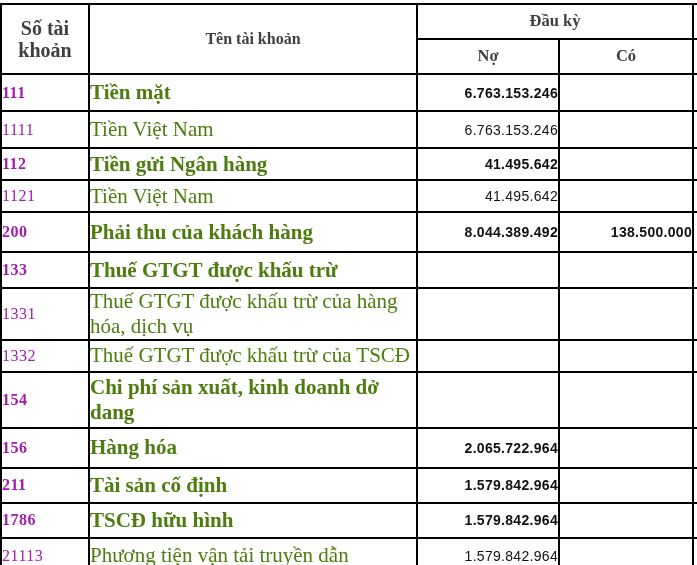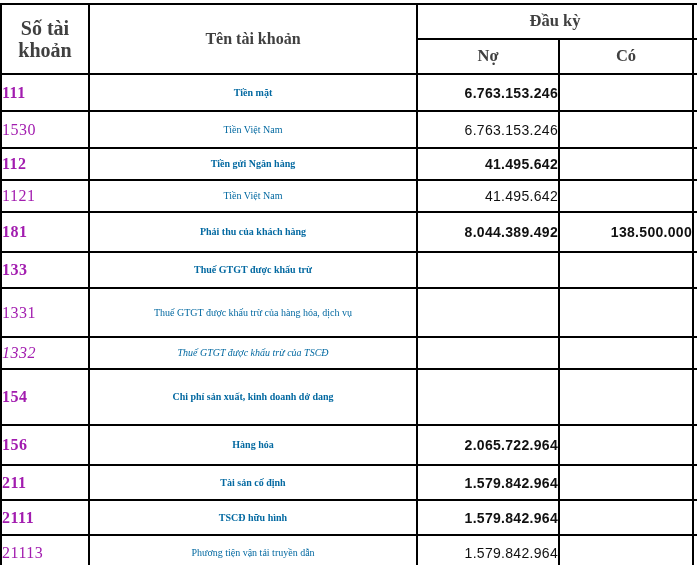--- a/index.html
+++ b/index.html
@@ -45,25 +45,25 @@
   th.name-head    { font-size: 16px; }
 
   td.account-cell {
     color: #a21caf;
     font-size: 16px;
     padding-left: 2px;
     text-align: left;
     letter-spacing: 0.5px;
   }
   td.name-cell {
-    color: #0369a1;
-    font-size: 10px;
+    color: #4d7c0f;
+    font-size: 21px;
     padding-left: 5px;
     padding-right: 4px;
-    text-align: center;
+    text-align: left;
     line-height: 1.18;
   }
   td.amount-cell {
     font-family: "Liberation Sans", "DejaVu Sans", sans-serif;
     font-size: 14px;
     color: #111111;
     text-align: right;
     padding-right: 8px;
     letter-spacing: 0.3px;
   }
@@ -76,21 +76,21 @@
     border-right: none;
   }
   
   tbody tr:nth-child(1)  { height: 37px; }  
   tbody tr:nth-child(2)  { height: 37px; }  
   tbody tr:nth-child(3)  { height: 32px; }  
   tbody tr:nth-child(4)  { height: 32px; }  
   tbody tr:nth-child(5)  { height: 40px; }  
   tbody tr:nth-child(6)  { height: 36px; }  
   tbody tr:nth-child(7)  { height: 49px; }  
-  tbody tr:nth-child(8)  { height: 32px; font-style: italic; }  
+  tbody tr:nth-child(8)  { height: 32px; }  
   tbody tr:nth-child(9)  { height: 56px; }  
   tbody tr:nth-child(10) { height: 40px; }  
   tbody tr:nth-child(11) { height: 35px; margin-top: 28px; }  
   tbody tr:nth-child(12) { height: 35px; }  
   tbody tr:nth-child(13) { height: 36px; }  
 </style>
 </head>
 <body>
 
 <div class="report">
@@ -117,42 +117,42 @@
     </thead>
     <tbody id="rows-body">
         <tr class="bold">
     <td class="account-cell">111</td>
     <td class="name-cell">Tiền mặt</td>
     <td class="amount-cell">6.763.153.246</td>
     <td class="amount-cell"></td>
     <td class="edge-cell"></td>
   </tr>
         <tr>
-    <td class="account-cell">1530</td>
+    <td class="account-cell">1111</td>
     <td class="name-cell">Tiền Việt Nam</td>
     <td class="amount-cell">6.763.153.246</td>
     <td class="amount-cell"></td>
     <td class="edge-cell"></td>
   </tr>
         <tr class="bold">
     <td class="account-cell">112</td>
     <td class="name-cell">Tiền gửi Ngân hàng</td>
     <td class="amount-cell">41.495.642</td>
     <td class="amount-cell"></td>
     <td class="edge-cell"></td>
   </tr>
         <tr>
     <td class="account-cell">1121</td>
     <td class="name-cell">Tiền Việt Nam</td>
     <td class="amount-cell">41.495.642</td>
     <td class="amount-cell"></td>
     <td class="edge-cell"></td>
   </tr>
         <tr class="bold">
-    <td class="account-cell">181</td>
+    <td class="account-cell">200</td>
     <td class="name-cell">Phải thu của khách hàng</td>
     <td class="amount-cell">8.044.389.492</td>
     <td class="amount-cell">138.500.000</td>
     <td class="edge-cell"></td>
   </tr>
         <tr class="bold">
     <td class="account-cell">133</td>
     <td class="name-cell">Thuế GTGT được khấu trừ</td>
     <td class="amount-cell"></td>
     <td class="amount-cell"></td>
@@ -187,21 +187,21 @@
     <td class="edge-cell"></td>
   </tr>
         <tr class="bold">
     <td class="account-cell">211</td>
     <td class="name-cell">Tài sản cố định</td>
     <td class="amount-cell">1.579.842.964</td>
     <td class="amount-cell"></td>
     <td class="edge-cell"></td>
   </tr>
         <tr class="bold">
-    <td class="account-cell">2111</td>
+    <td class="account-cell">1786</td>
     <td class="name-cell">TSCĐ hữu hình</td>
     <td class="amount-cell">1.579.842.964</td>
     <td class="amount-cell"></td>
     <td class="edge-cell"></td>
   </tr>
         <tr>
     <td class="account-cell">21113</td>
     <td class="name-cell">Phương tiện vận tải truyền dẫn</td>
     <td class="amount-cell">1.579.842.964</td>
     <td class="amount-cell"></td>

